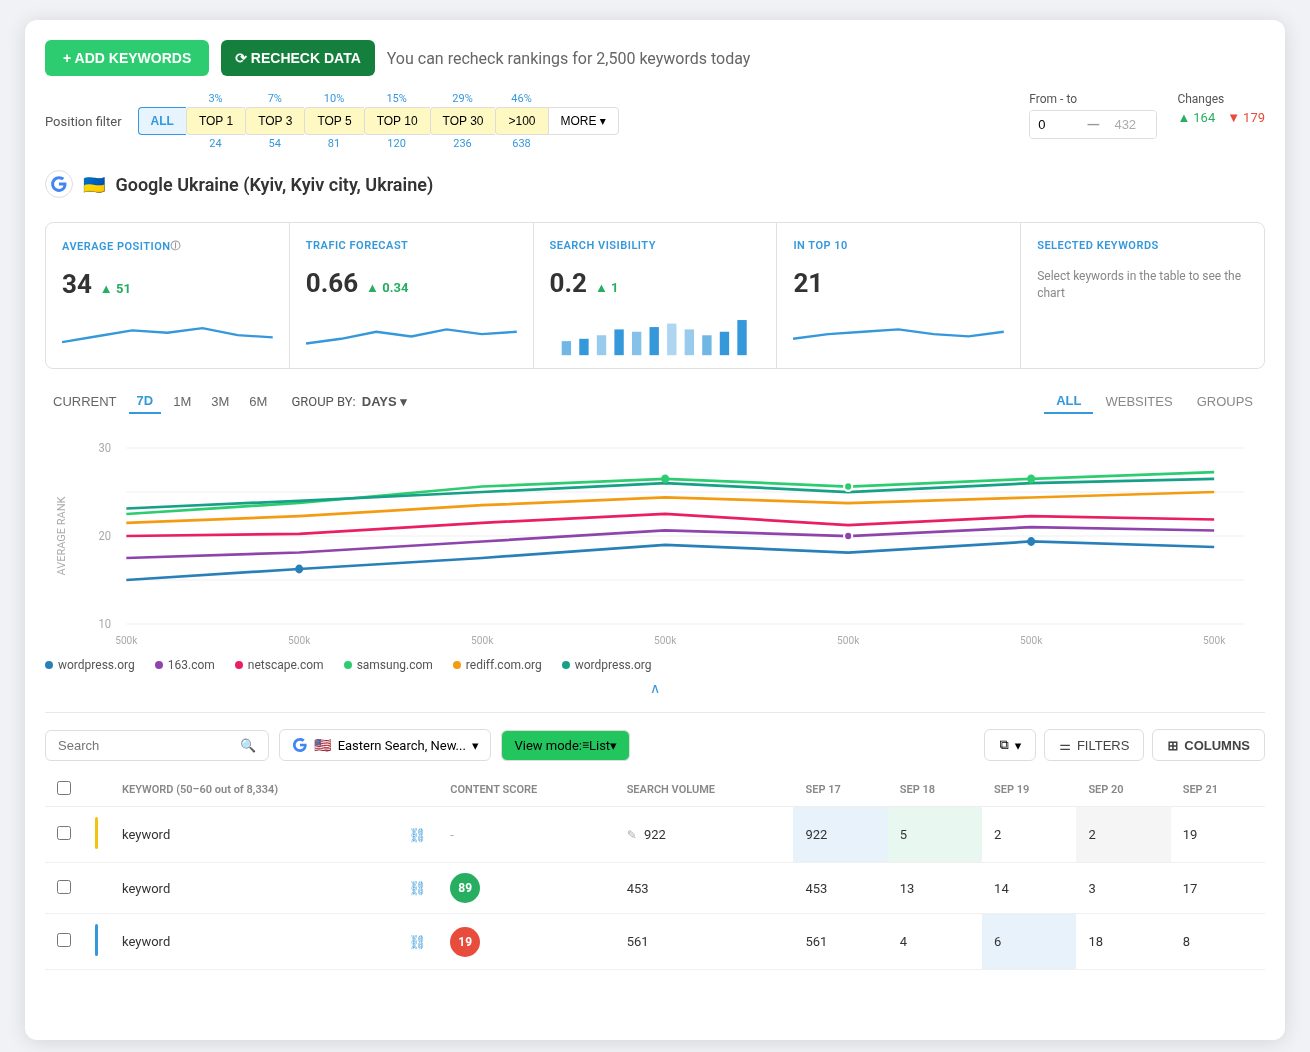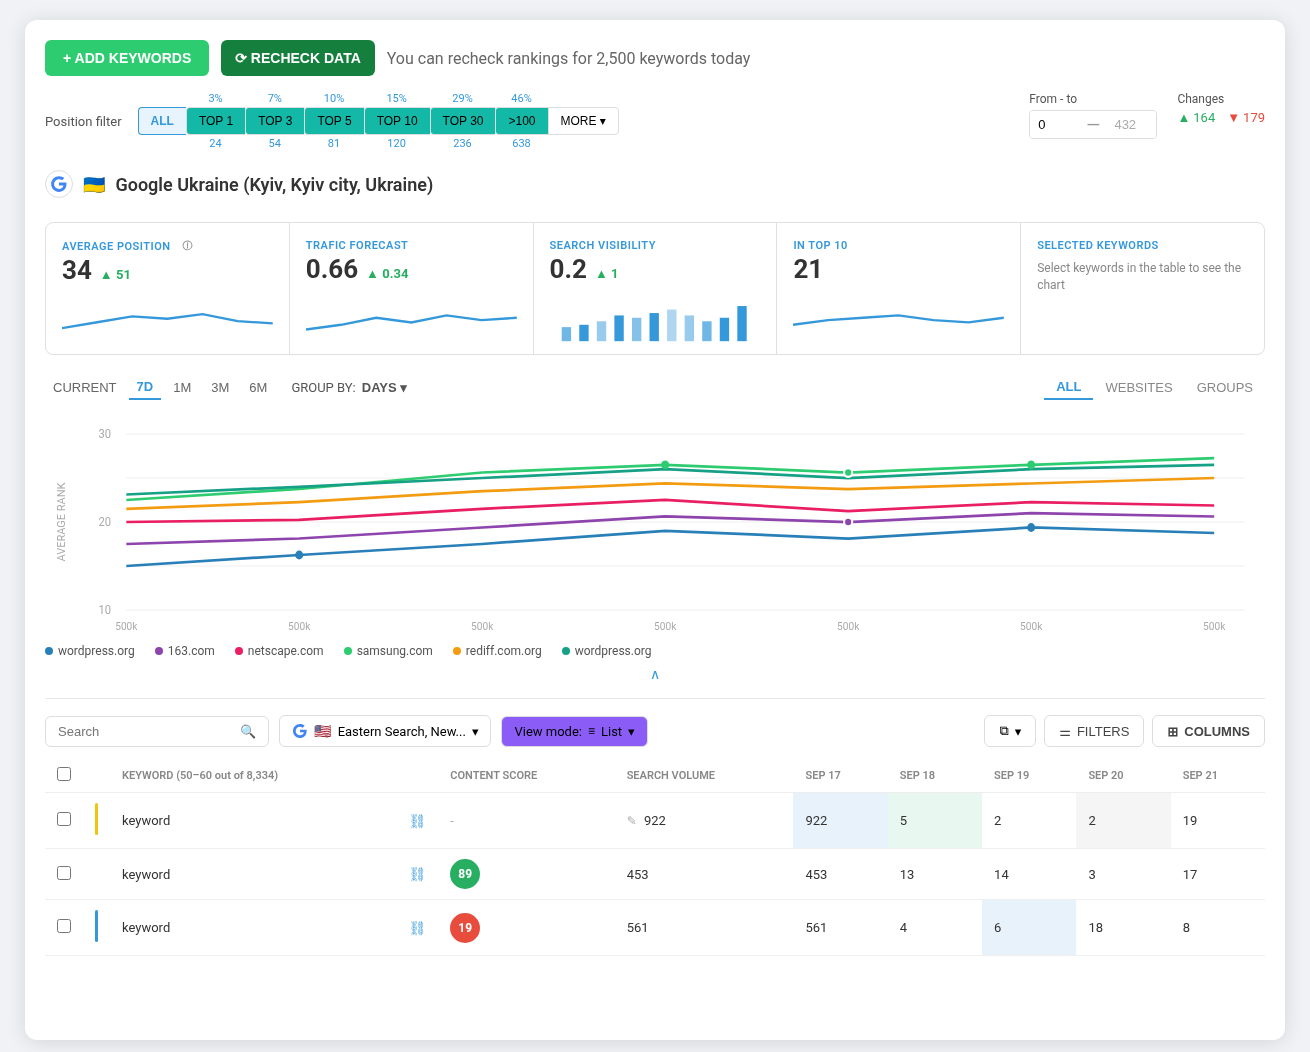--- a/index.html
+++ b/index.html
@@ -7,21 +7,21 @@
     .app-container { background: #fff; border-radius: 12px; box-shadow: 0 2px 20px rgba(0,0,0,0.12); width: 1260px; min-height: 1020px; overflow: hidden; padding: 20px; }
 
     
     .top-toolbar { display: flex; align-items: center; gap: 12px; margin-bottom: 16px; }
     .btn-add { background: #2ecc71; color: #fff; border: none; border-radius: 6px; padding: 10px 18px; font-size: 14px; font-weight: 600; cursor: pointer; display: flex; align-items: center; gap: 6px; }
     .btn-recheck { background: #15803d; color: #fff; border: none; border-radius: 6px; padding: 10px 14px; font-size: 14px; font-weight: 600; cursor: pointer; display: flex; align-items: center; gap: 6px; }
     .recheck-note { color: #666; font-size: 16px; }
     .filter-label { font-size: 13px; color: #555; margin-right: 12px; white-space: nowrap; }
     .pf-section { display: flex; flex-direction: column; align-items: center; }
     .pf-pct { font-size: 11px; color: #3498db; margin-bottom: 2px; text-align: center; }
-    .pf-btn { border: 1px solid #ddd; background: #14b8a6; padding: 6px 12px; font-size: 12px; cursor: pointer; white-space: nowrap; }
+    .pf-btn { border: 1px solid #ddd; background: #fef9c3; padding: 6px 12px; font-size: 12px; cursor: pointer; white-space: nowrap; }
     .pf-btn:first-of-type { border-radius: 4px 0 0 4px; }
     .pf-btn.active { background: #e8f4fd; border-color: #3498db; color: #3498db; font-weight: 600; }
     .pf-count { font-size: 11px; color: #3498db; margin-top: 2px; text-align: center; }
     .filter-buttons-wrap { display: flex; }
     .filter-buttons-wrap .pf-section:not(:last-child) .pf-btn { border-right: none; }
     .more-btn { border: 1px solid #ddd; background: #fff; padding: 6px 12px; font-size: 12px; cursor: pointer; border-radius: 0 4px 4px 0; display: flex; align-items: center; gap: 4px; }
     .from-to-box, .changes-box { display: flex; flex-direction: column; }
     .ft-label { font-size: 12px; color: #555; margin-bottom: 4px; }
     .ft-input-wrap { display: flex; align-items: center; border: 1px solid #ddd; border-radius: 4px; overflow: hidden; }
     .ft-input { border: none; outline: none; padding: 6px 8px; font-size: 13px; width: 50px; }
@@ -33,21 +33,21 @@
 
     
     .google-row { display: flex; align-items: center; gap: 10px; margin-bottom: 16px; padding: 8px 0; }
     .google-logo { width: 28px; height: 28px; border-radius: 50%; background: #fff; border: 1px solid #ddd; display: flex; align-items: center; justify-content: center; font-size: 14px; font-weight: 700; }
     .flag { font-size: 18px; }
     .google-title { font-size: 18px; font-weight: 600; color: #333; }
 
     
     .metric-cards { display: grid; grid-template-columns: repeat(5, 1fr); gap: 1px; background: #e0e0e0; border: 1px solid #e0e0e0; border-radius: 8px; overflow: hidden; margin-bottom: 20px; }
     .metric-card { background: #fff; padding: 16px; }
-    .mc-label { font-size: 11px; font-weight: 600; color: #3498db; text-transform: uppercase; letter-spacing: 0.5px; margin-bottom: 2px; display: flex; align-items: center; gap: 12px; }
+    .mc-label { font-size: 11px; font-weight: 600; color: #3498db; text-transform: uppercase; letter-spacing: 0.5px; margin-bottom: 16px; display: flex; align-items: center; gap: 0; }
     .mc-value { font-size: 26px; font-weight: 700; color: #333; display: flex; align-items: baseline; gap: 8px; }
     .mc-delta { font-size: 13px; color: #27ae60; display: flex; align-items: center; gap: 2px; }
     .mc-chart { margin-top: 8px; height: 45px; }
     .mc-text { font-size: 12px; color: #888; margin-top: 8px; line-height: 1.4; }
 
     
     .timeline-controls { display: flex; align-items: center; justify-content: space-between; margin-bottom: 12px; }
     .time-tabs { display: flex; align-items: center; gap: 4px; }
     .time-tab { background: none; border: none; font-size: 13px; color: #666; cursor: pointer; padding: 4px 8px; }
     .time-tab.active { color: #3498db; border-bottom: 2px solid #3498db; font-weight: 600; }
@@ -68,21 +68,21 @@
 
     
     .divider { height: 1px; background: #e8e8e8; margin: 16px 0; }
 
     
     .table-toolbar { display: flex; align-items: center; gap: 10px; margin-bottom: 12px; flex-wrap: wrap; }
     .search-input-wrap { display: flex; align-items: center; border: 1px solid #ddd; border-radius: 6px; padding: 7px 12px; gap: 6px; background: #fff; min-width: 160px; }
     .search-input { border: none; outline: none; font-size: 13px; color: #333; flex: 1; }
     .search-icon { color: #aaa; font-size: 13px; }
     .location-select { border: 1px solid #ddd; border-radius: 6px; padding: 7px 12px; font-size: 13px; cursor: pointer; display: flex; align-items: center; gap: 6px; background: #fff; min-width: 200px; }
-    .view-mode { display: flex; align-items: center; gap: 6px; border: 1px solid #ddd; border-radius: 6px; padding: 7px 12px; font-size: 13px; background: #8b5cf6; cursor: pointer; }
+    .view-mode { display: flex; align-items: center; border: 1px solid #ddd; border-radius: 6px; padding: 7px 12px; font-size: 13px; background: #22c55e; cursor: pointer; }
     .copy-btn { border: 1px solid #ddd; border-radius: 6px; padding: 7px 14px; background: #fff; cursor: pointer; display: flex; align-items: center; gap: 6px; font-size: 13px; margin-left: auto; }
     .filters-btn { border: 1px solid #ddd; border-radius: 6px; padding: 7px 14px; background: #fff; cursor: pointer; display: flex; align-items: center; gap: 6px; font-size: 13px; color: #444; }
     .columns-btn { border: 1px solid #ddd; border-radius: 6px; padding: 7px 14px; background: #fff; cursor: pointer; display: flex; align-items: center; gap: 6px; font-size: 13px; color: #444; font-weight: 600; }
 
     
     .data-table { width: 100%; border-collapse: collapse; font-size: 13px; }
     .data-table th { padding: 8px 12px; text-align: left; font-size: 11px; font-weight: 600; color: #888; border-bottom: 1px solid #eee; white-space: nowrap; }
     .data-table td { padding: 10px 12px; border-bottom: 1px solid #f0f0f0; color: #333; vertical-align: middle; }
     .td-highlight-green { background: #e8f8f0 !important; }
     .td-highlight-blue { background: #e8f2fb !important; }

